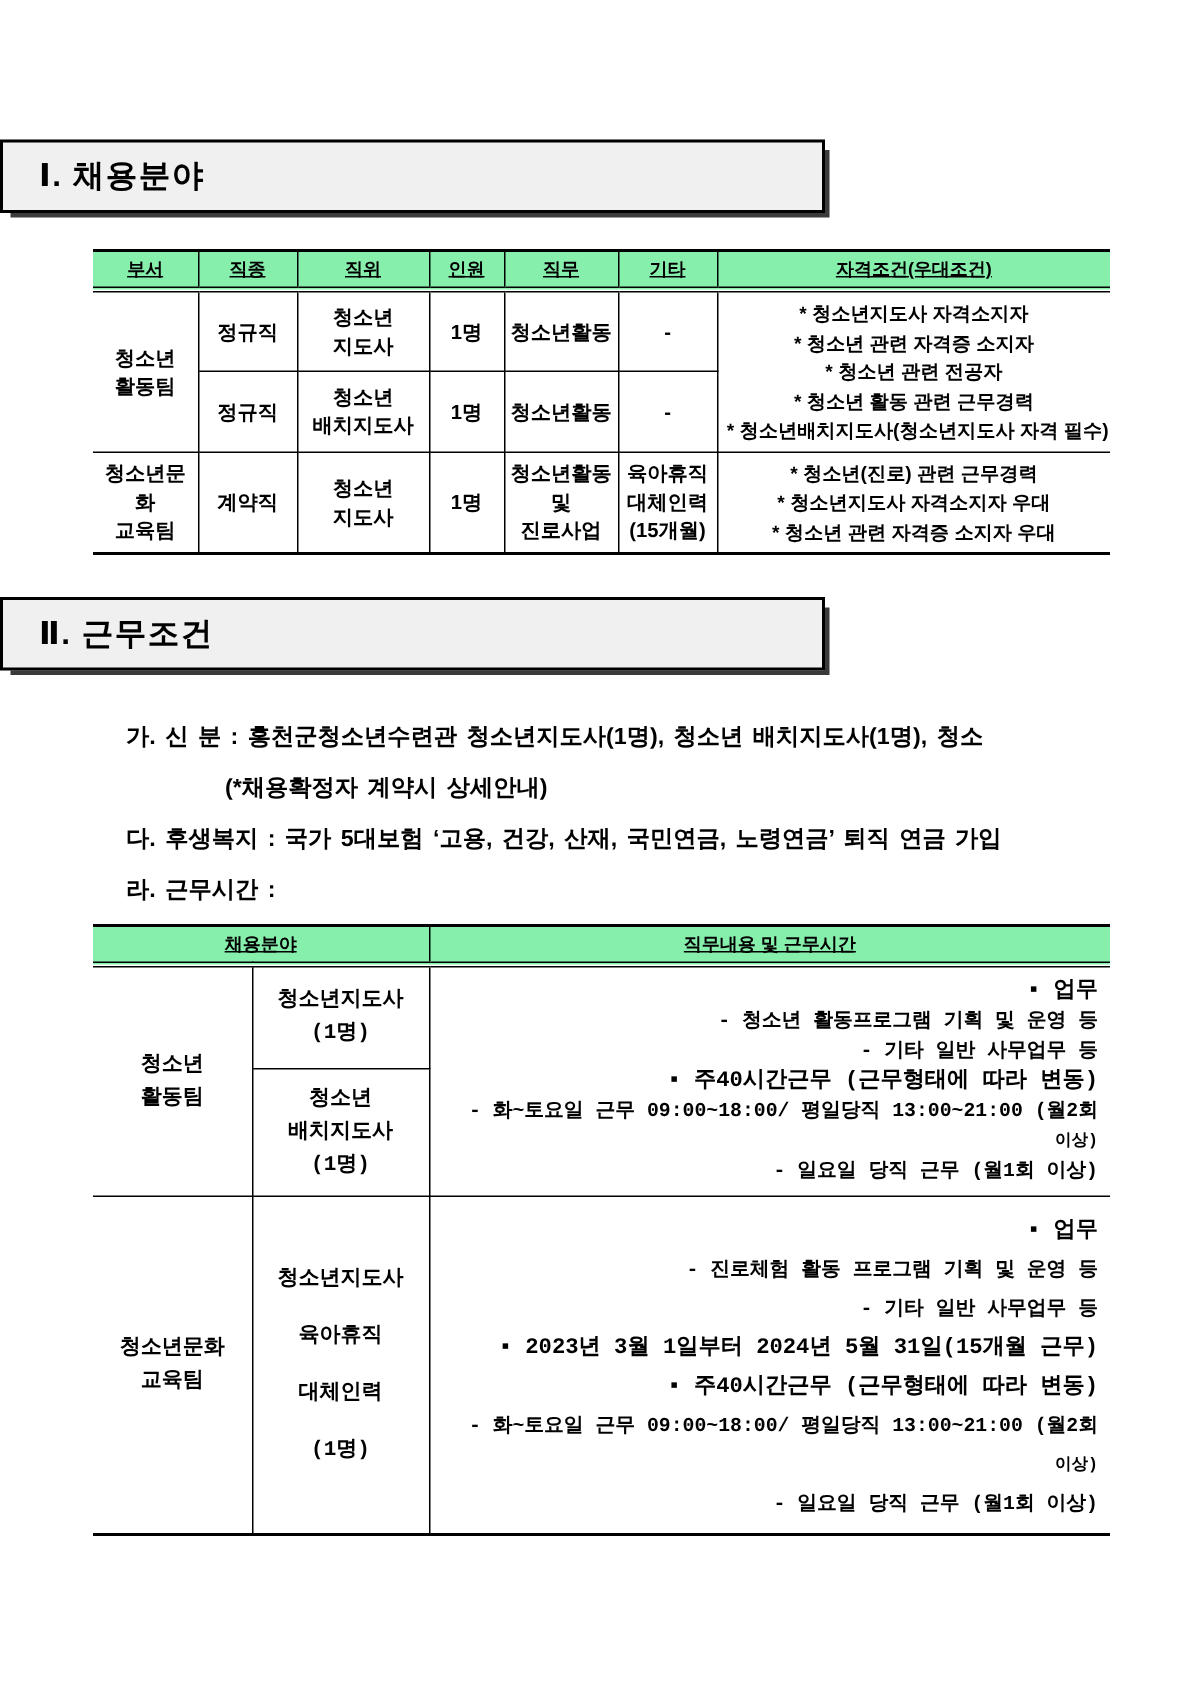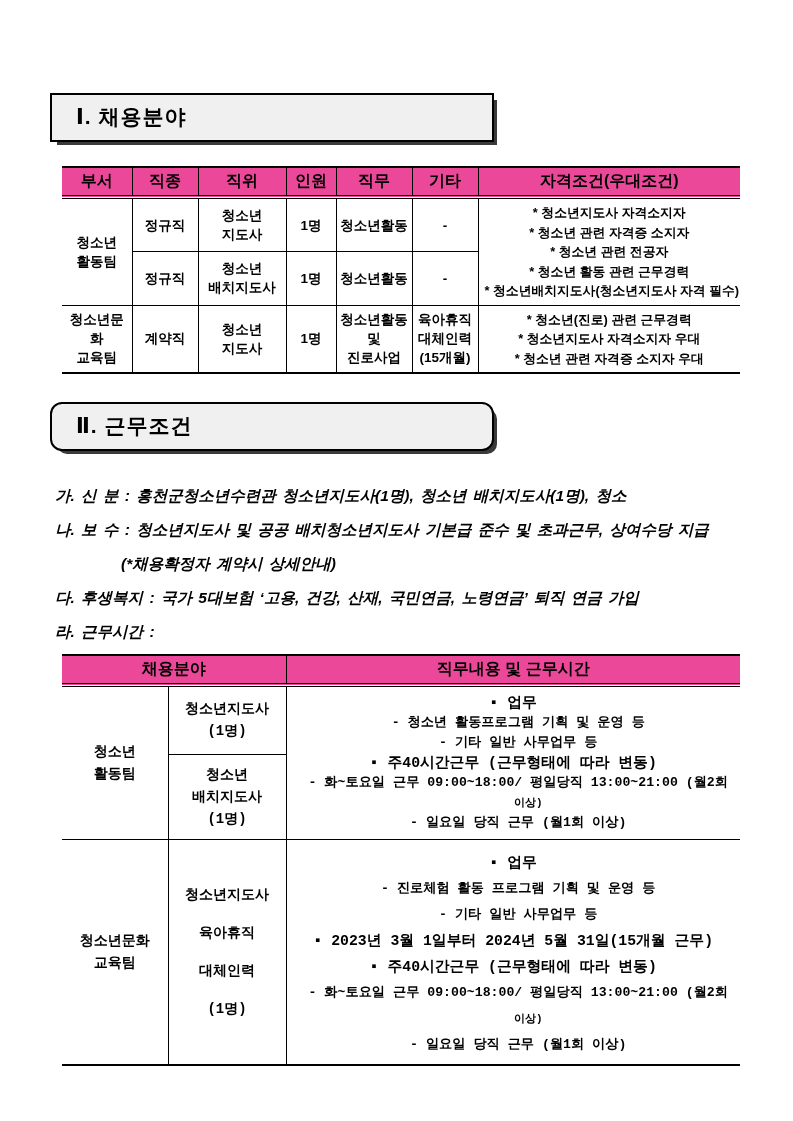--- a/index.html
+++ b/index.html
@@ -3,67 +3,67 @@
 <meta charset="utf-8">
 <style>
   html, body { margin:0; padding:0; background:#ffffff; }
   .page {
     position:relative; width:793px; height:1121px; background:#ffffff;
     font-family:"Liberation Sans","DejaVu Sans",sans-serif;
     font-weight:700; color:#000; overflow:hidden;
   }
   
   .section-box {
-    box-sizing:border-box; width:444px; margin-left:50px;
+    box-sizing:border-box; width:550px; 
     border:2px solid #000; background:#f0f0f0;
     box-shadow:5px 5px 0 -2px #3a3a3a;
     padding:8px 10px 9px 24px;
   }
   .box1 { margin-top:93px; }
-  .box2 { margin-top:28px;border-radius:12px; }
+  .box2 { margin-top:28px; }
   .section-title { font-size:21px; letter-spacing:1px; white-space:nowrap; }
 
   
   .intro { width:684px; margin:24px 0 0 56px; font-size:16.5px; line-height:26px; }
   .intro-l1 { padding-left:14px; word-spacing:4px; white-space:nowrap; }
   .intro-l2 { word-spacing:2px; white-space:nowrap; }
 
   
   .doc-table {
     border-collapse:collapse; table-layout:fixed; width:678px;
     margin-left:62px; border-top:2px solid #000; border-bottom:2px solid #000;
   }
   .doc-table th, .doc-table td { border:1px solid #000; }
   .doc-table th {
-    background:#ec4899; border-bottom:4px double #000;
-    font-size:16px; padding:3px 0; text-align:center;
+    background:#86efac; border-bottom:4px double #000;
+    font-size:12px; padding:3px 0; text-align:center;text-decoration:underline;
   }
   .doc-table td { text-align:center; vertical-align:middle; font-size:13.5px; line-height:19px; padding:4px 2px; }
   .no-l { border-left:none !important; }
   .no-r { border-right:none !important; }
 
   .t1 { margin-top:4px; }
   .t1 .qual { text-align:center; padding:4px 6px; }
   .qline { font-size:12.8px; line-height:19.5px; white-space:nowrap; }
 
   .t2 { margin-top:5px; }
   .t2 td { font-size:14px; line-height:22px;font-family:Liberation Mono, monospace; }
   .t2 .r1 { height:62px; }
   .t2 .r2 { height:76px; }
   .t2 .role-tall div { line-height:38px; }
-  .t2 .content { text-align:center; vertical-align:top; padding:6px 8px; }
+  .t2 .content { text-align:right; vertical-align:top; padding:6px 8px; }
   .cline { white-space:nowrap; }
   .lb { font-size:14.8px; line-height:20px; }
   .ld { font-size:13.2px; line-height:20px; padding-left:10px; }
   .lc { font-size:11px; line-height:20px; padding-left:30px; }
   .g2 .lb, .g2 .ld, .g2 .lc { line-height:26px; }
   .g2 { padding-top:10px !important; }
 
   
-  .items { margin:28px 0 0 55px; width:660px; font-size:15.5px; line-height:34px;font-style:italic; }
+  .items { margin:28px 0 0 84px; width:660px; font-size:15.5px; line-height:34px; }
   .item-line { white-space:nowrap; word-spacing:2px; }
   .cont-a { padding-left:76px; }
   .cont-b { padding-left:66px; }
 </style>
 </head>
 <body>
 
 <div class="page">
 
   <div class="section-box box1">
@@ -153,21 +153,20 @@
     </tr>
   </tbody>
     </table>
 
   <div class="section-box box2">
     <div class="section-title">Ⅱ. 근무조건</div>
   </div>
 
   <div class="items">
     <div class="item-line">가. 신  분 : 홍천군청소년수련관 청소년지도사(1명), 청소년  배치지도사(1명), 청소</div>
-    <div class="item-line">나. 보  수 : 청소년지도사 및 공공 배치청소년지도사 기본급 준수 및 초과근무, 상여수당 지급</div>
     <div class="item-line cont-b">(*채용확정자 계약시 상세안내)</div>
     <div class="item-line">다. 후생복지 : 국가 5대보험 ‘고용, 건강, 산재, 국민연금, 노령연금’ 퇴직 연금 가입</div>
     <div class="item-line">라. 근무시간 :</div>
   </div>
 
   <table class="doc-table t2">
     <colgroup>
       <col style="width:106px">
         <col style="width:118px">
         <col style="width:454px">

